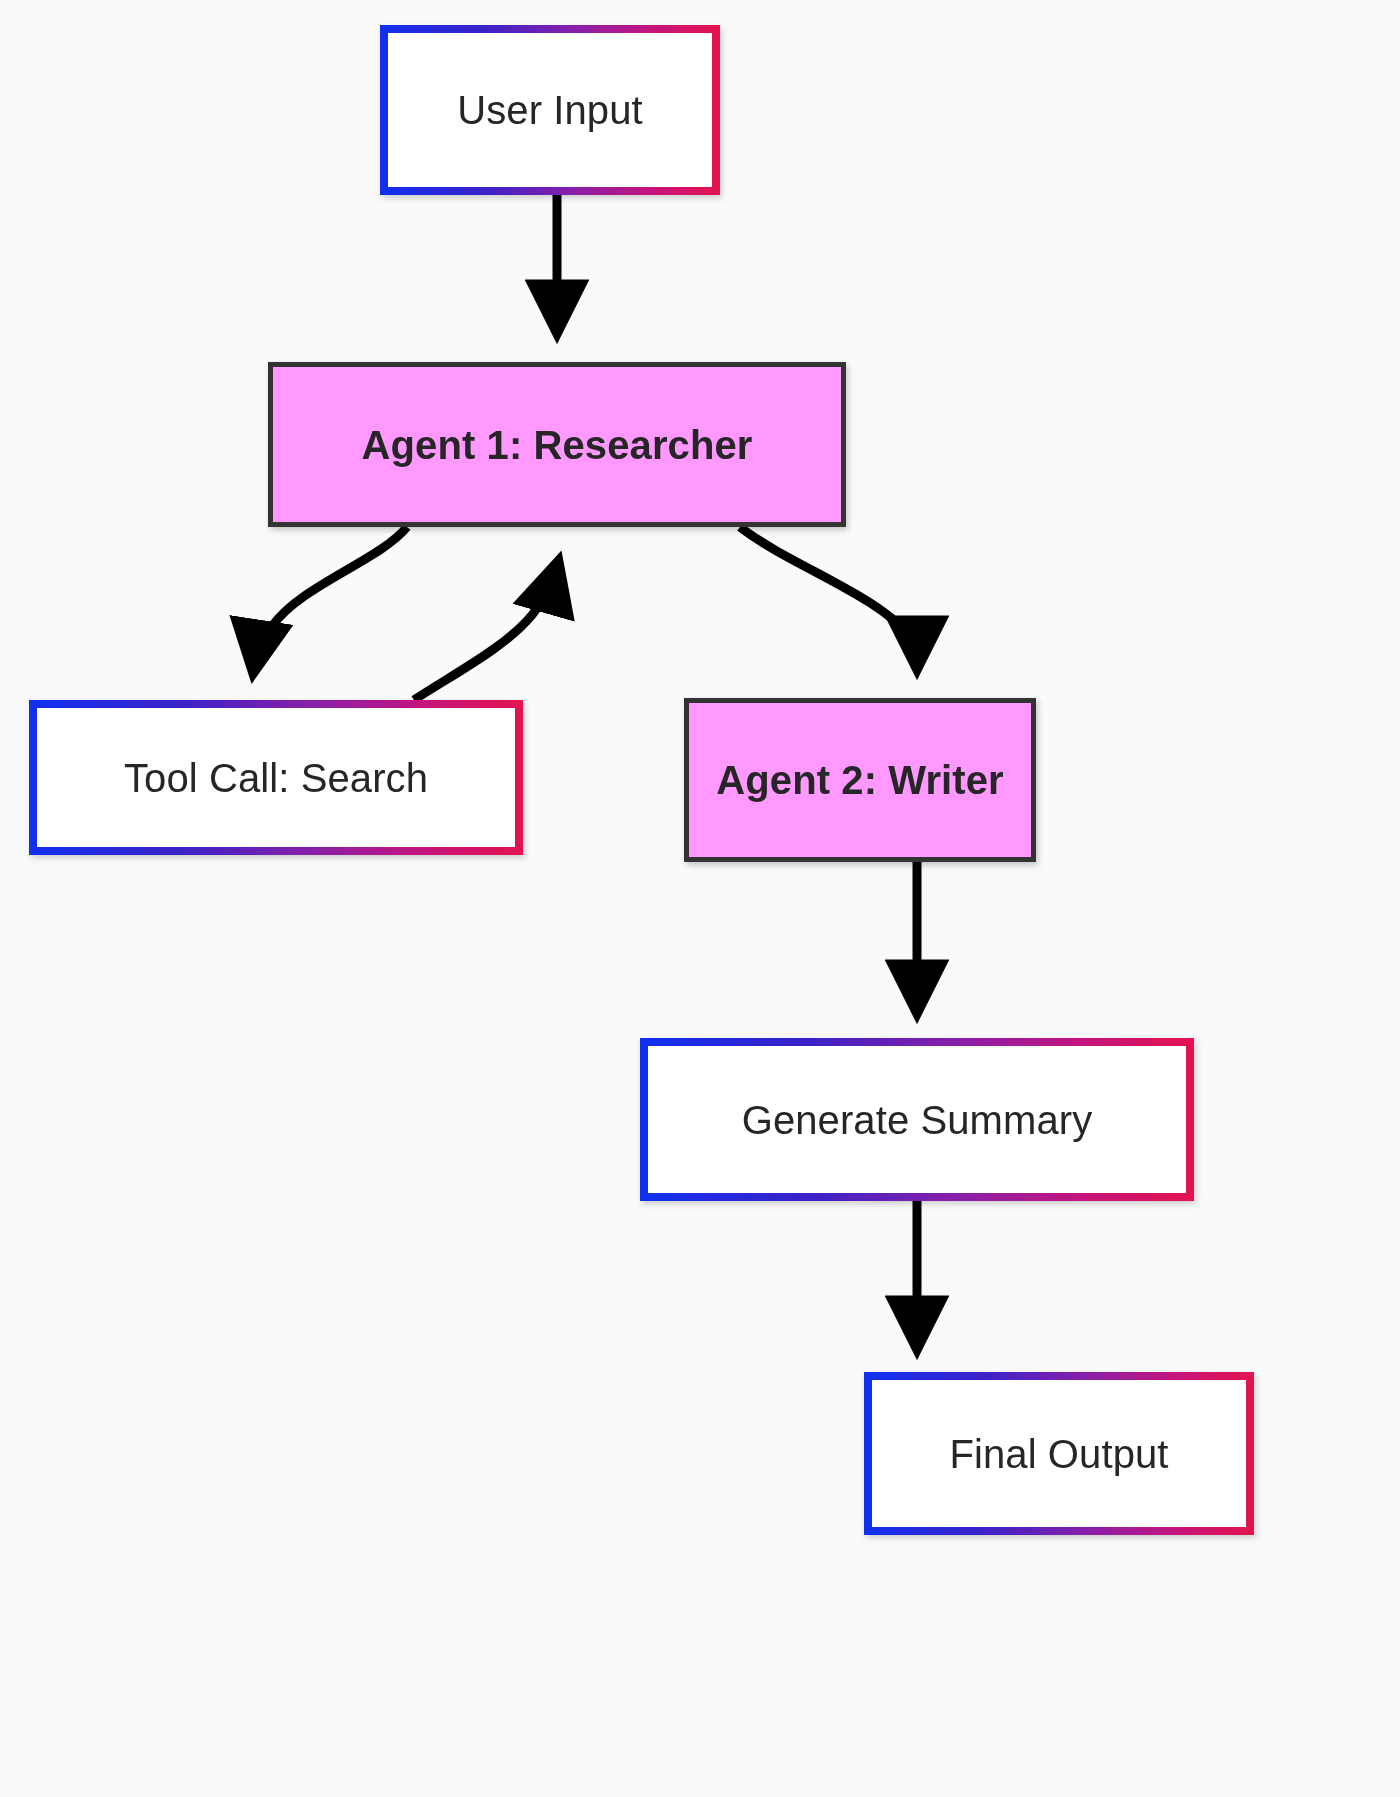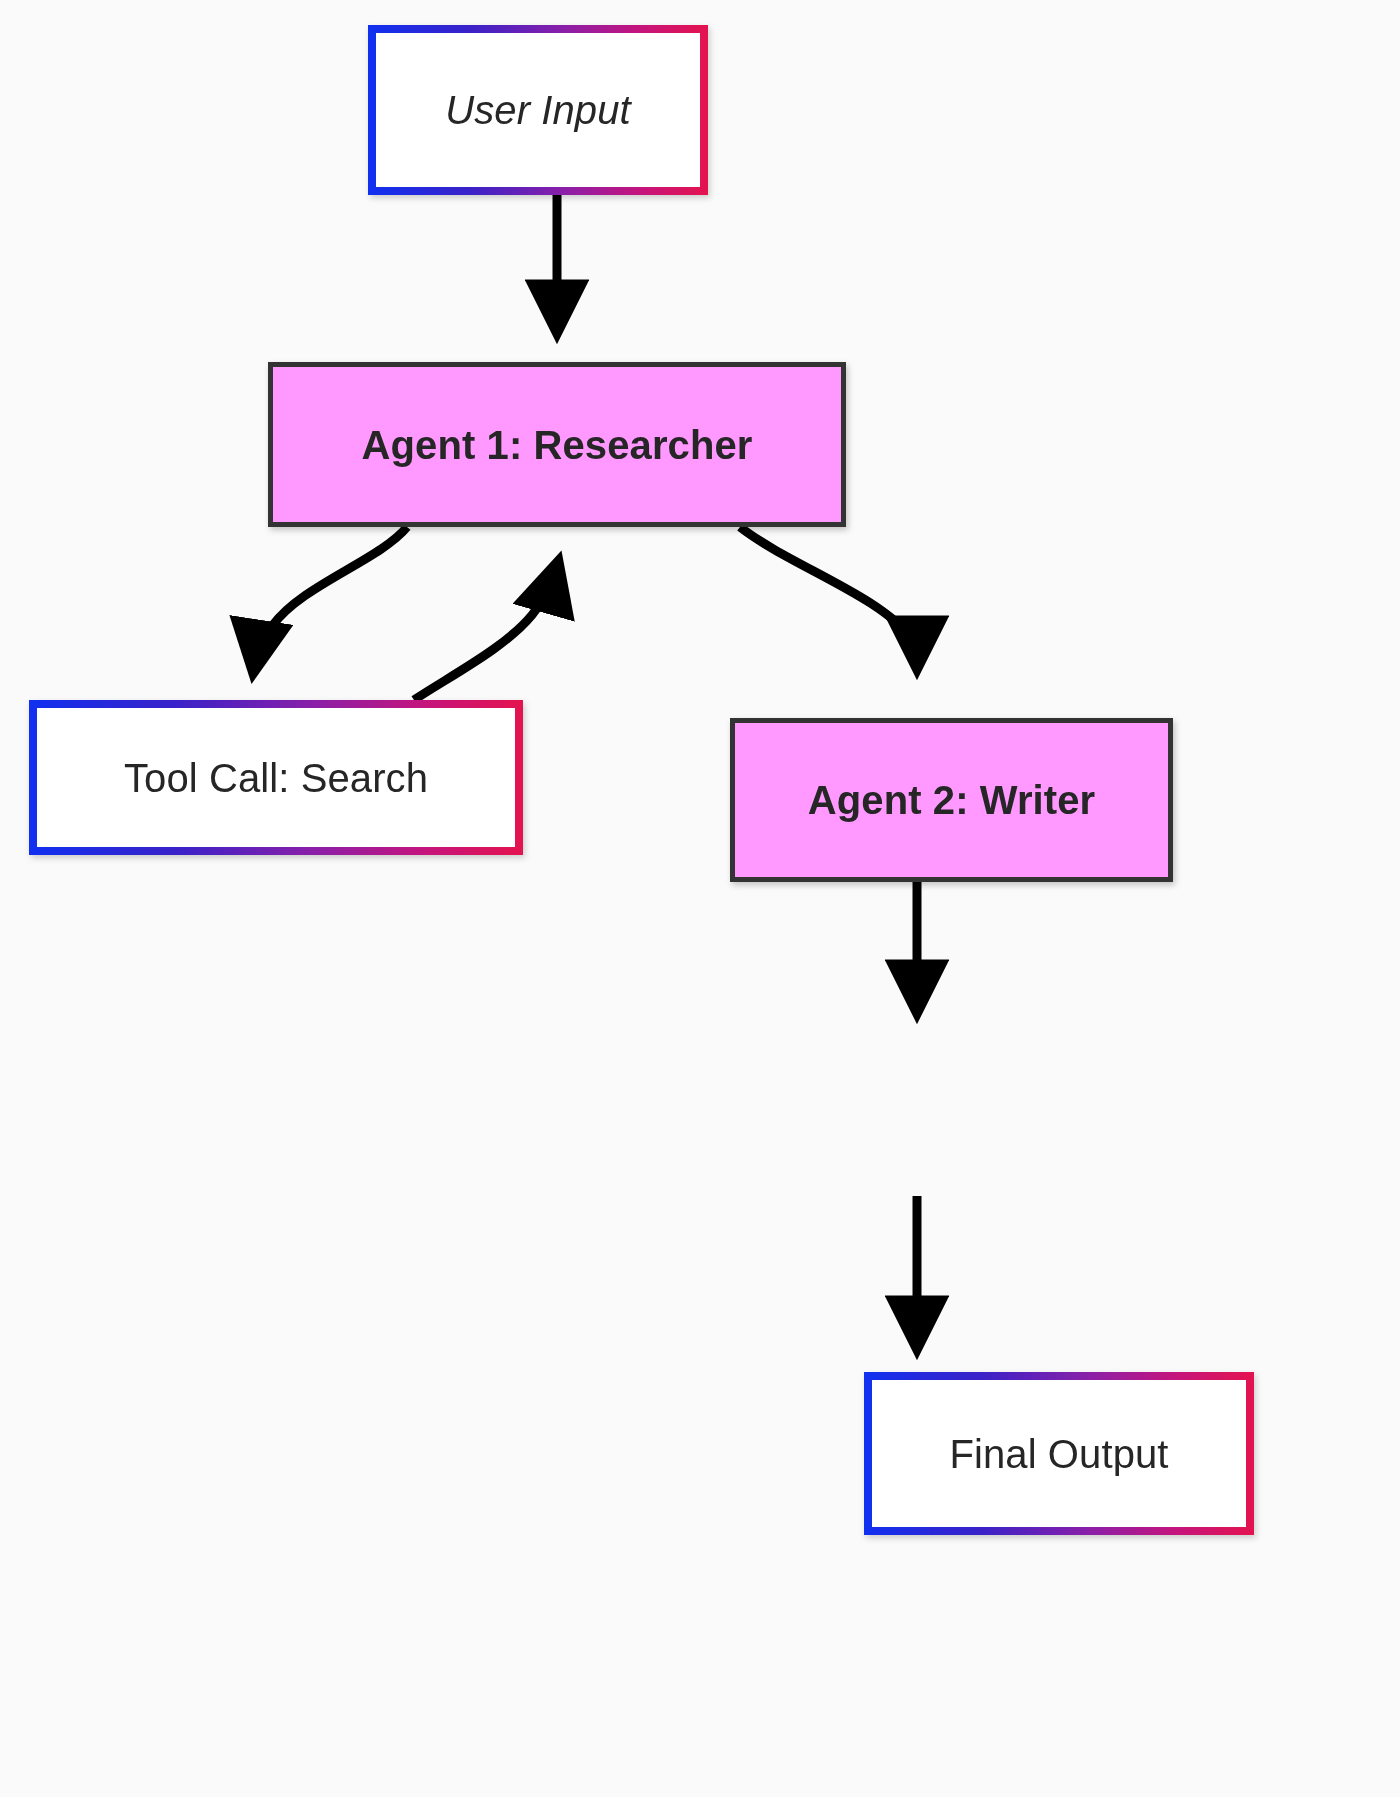--- a/index.html
+++ b/index.html
@@ -85,34 +85,37 @@
 
     <path d="M 414 700 C 450 676, 505 648, 532 615 C 546 598, 553 580, 557 566" fill="none" stroke="#000000" stroke-width="9" marker-end="url(#ah)"></path>
 
     <path d="M 740 527 C 790 566, 880 595, 913 640 C 921 651, 917 657, 917 664" fill="none" stroke="#000000" stroke-width="9" marker-end="url(#ah)"></path>
 
     <path d="M 917 862 L 917 1008" fill="none" stroke="#000000" stroke-width="9" marker-end="url(#ah)"></path>
 
     <path d="M 917 1196 L 917 1344" fill="none" stroke="#000000" stroke-width="9" marker-end="url(#ah)"></path>
   </svg>
 
-  <div class="node grad" style="left:368px; top:25px; width:340px; height:170px;font-style:italic;">
+  <div class="node grad" style="left:380px; top:25px; width:340px; height:170px;">
     <div class="label">User Input</div>
   </div>
 
   <div class="node agent" style="left:268px; top:362px; width:578px; height:165px;">
     <div class="label">Agent 1: Researcher</div>
   </div>
 
   <div class="node grad" style="left:29px; top:700px; width:494px; height:155px;">
     <div class="label">Tool Call: Search</div>
   </div>
 
-  <div class="node agent" style="left:730px; top:698px; width:443px; height:164px;margin-top:20px;">
+  <div class="node agent" style="left:684px; top:698px; width:352px; height:164px;">
     <div class="label">Agent 2: Writer</div>
   </div>
 
+  <div class="node grad" style="left:640px; top:1038px; width:554px; height:163px;">
+    <div class="label">Generate Summary</div>
+  </div>
 
   <div class="node grad" style="left:864px; top:1372px; width:390px; height:163px;">
     <div class="label">Final Output</div>
   </div>
 
 </div>
 
 </body></html>

